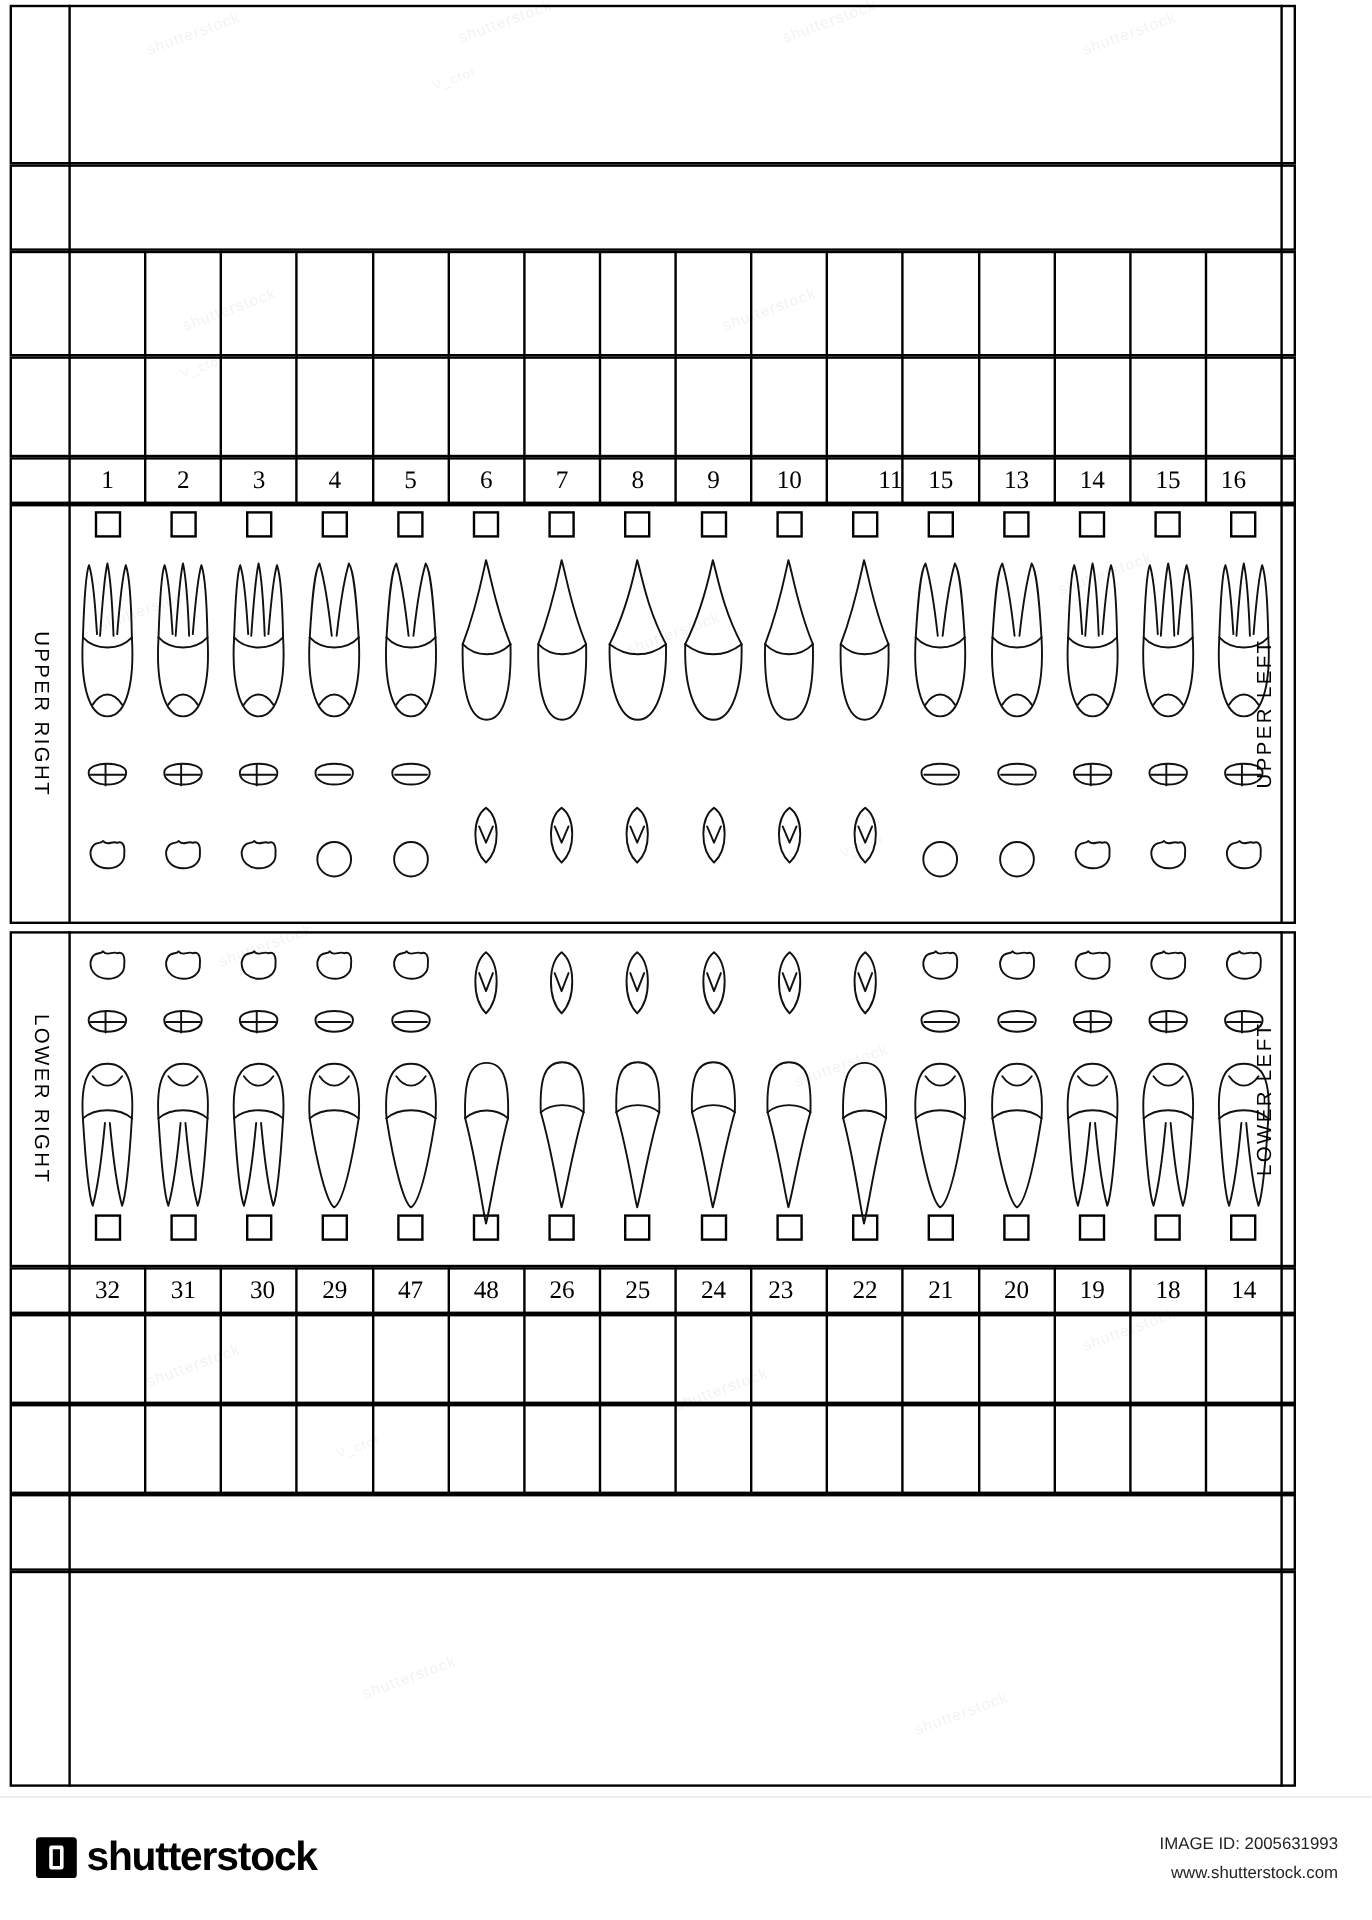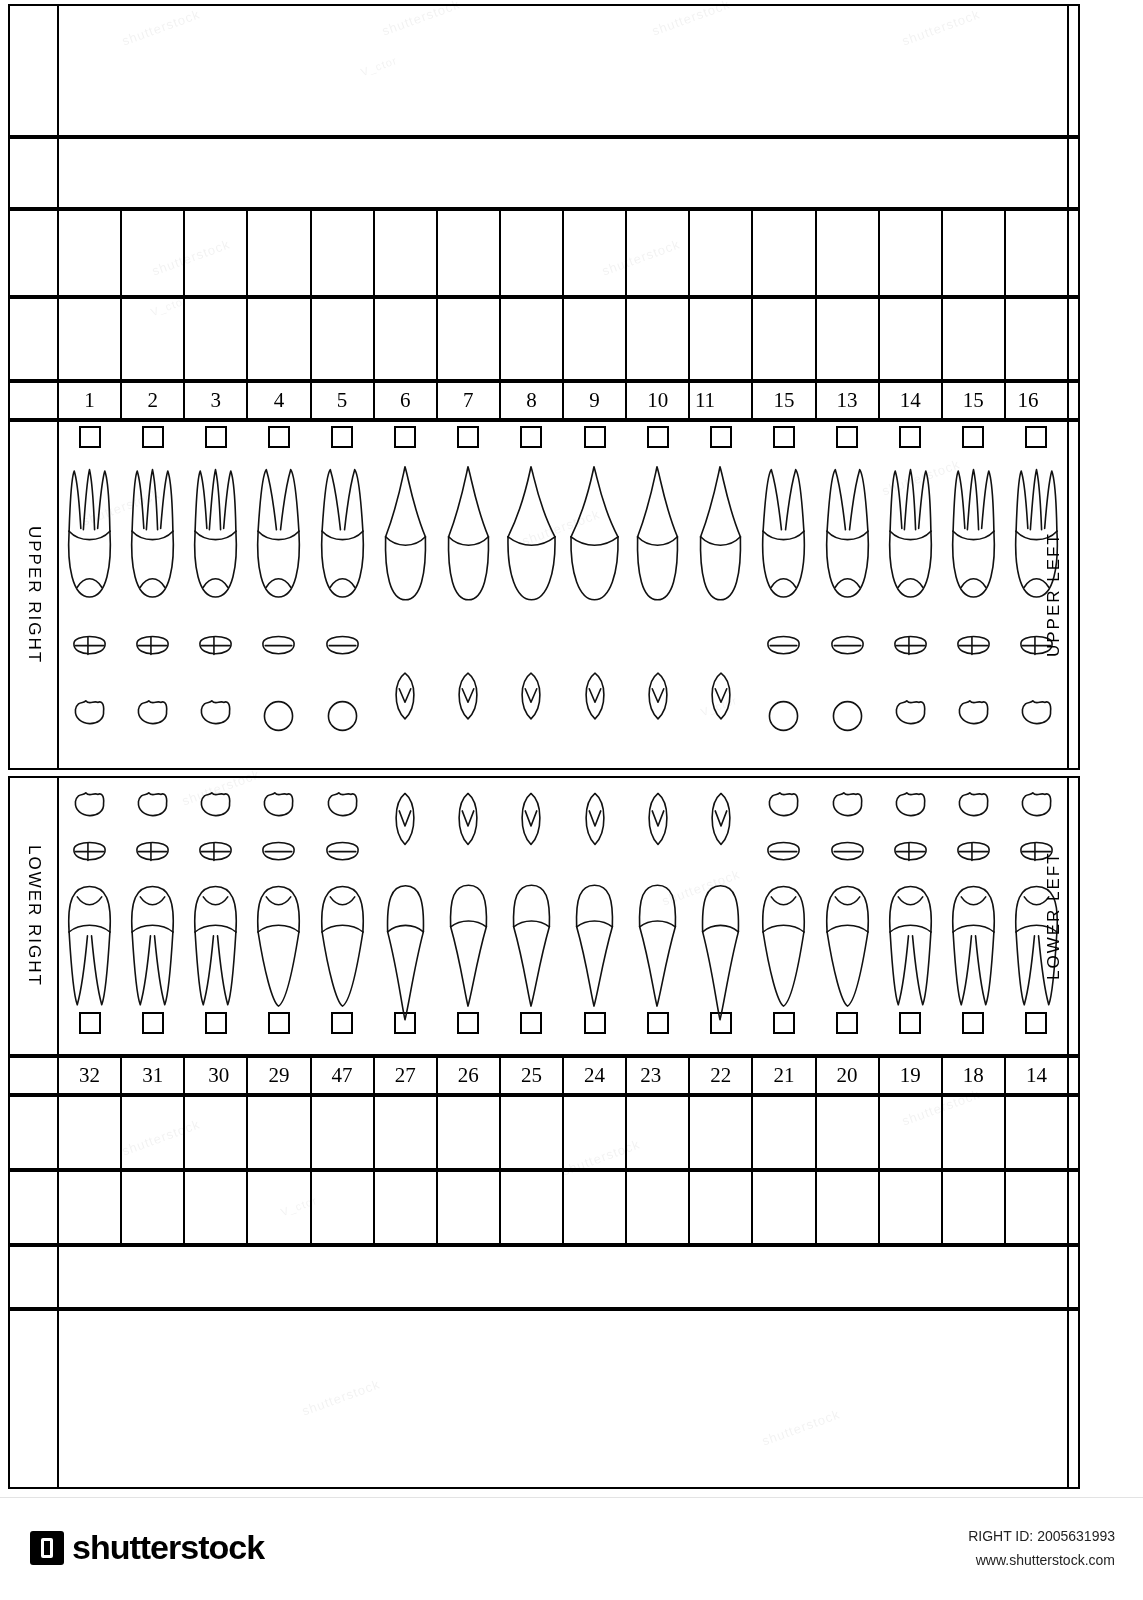--- a/index.html
+++ b/index.html
@@ -208,34 +208,34 @@
       <div class="numcell" style="left: 58px; top: 381px; width: 63.125px; height: 39px;">1</div>
       <div class="numcell" style="left: 121.125px; top: 381px; width: 63.125px; height: 39px;">2</div>
       <div class="numcell" style="left: 184.25px; top: 381px; width: 63.125px; height: 39px;">3</div>
       <div class="numcell" style="left: 247.375px; top: 381px; width: 63.125px; height: 39px;">4</div>
       <div class="numcell" style="left: 310.5px; top: 381px; width: 63.125px; height: 39px;">5</div>
       <div class="numcell" style="left: 373.625px; top: 381px; width: 63.125px; height: 39px;">6</div>
       <div class="numcell" style="left: 436.75px; top: 381px; width: 63.125px; height: 39px;">7</div>
       <div class="numcell" style="left: 499.875px; top: 381px; width: 63.125px; height: 39px;">8</div>
       <div class="numcell" style="left: 563px; top: 381px; width: 63.125px; height: 39px;">9</div>
       <div class="numcell" style="left: 626.125px; top: 381px; width: 63.125px; height: 39px;">10</div>
-      <div class="numcell" style="left: 667px; top: 381px; width: 76px; height: 39px;">11</div>
+      <div class="numcell" style="left: 704px; top: 381px; width: 76px; height: 39px;">11</div>
       <div class="numcell" style="left: 752.375px; top: 381px; width: 63.125px; height: 39px;">15</div>
       <div class="numcell" style="left: 815.5px; top: 381px; width: 63.125px; height: 39px;">13</div>
       <div class="numcell" style="left: 878.625px; top: 381px; width: 63.125px; height: 39px;">14</div>
       <div class="numcell" style="left: 941.75px; top: 381px; width: 63.125px; height: 39px;">15</div>
       <div class="numcell" style="left: 1004.88px; top: 381px; width: 46px; height: 39px;">16</div>
     </div>
   <div id="lower-numbers">
       <div class="numcell" style="left: 58px; top: 1056px; width: 63.125px; height: 39px;">32</div>
       <div class="numcell" style="left: 121.125px; top: 1056px; width: 63.125px; height: 39px;">31</div>
       <div class="numcell" style="left: 184.25px; top: 1056px; width: 69px; height: 39px;">30</div>
       <div class="numcell" style="left: 247.375px; top: 1056px; width: 63.125px; height: 39px;">29</div>
       <div class="numcell" style="left: 310.5px; top: 1056px; width: 63.125px; height: 39px;">47</div>
-      <div class="numcell" style="left: 373.625px; top: 1056px; width: 63.125px; height: 39px;">27</div>
+      <div class="numcell" style="left: 373.625px; top: 1056px; width: 63.125px; height: 39px;">48</div>
       <div class="numcell" style="left: 436.75px; top: 1056px; width: 63.125px; height: 39px;">26</div>
       <div class="numcell" style="left: 499.875px; top: 1056px; width: 63.125px; height: 39px;">25</div>
       <div class="numcell" style="left: 563px; top: 1056px; width: 63.125px; height: 39px;">24</div>
       <div class="numcell" style="left: 626.125px; top: 1056px; width: 49px; height: 39px;">23</div>
       <div class="numcell" style="left: 689.25px; top: 1056px; width: 63.125px; height: 39px;">22</div>
       <div class="numcell" style="left: 752.375px; top: 1056px; width: 63.125px; height: 39px;">21</div>
       <div class="numcell" style="left: 815.5px; top: 1056px; width: 63.125px; height: 39px;">20</div>
       <div class="numcell" style="left: 878.625px; top: 1056px; width: 63.125px; height: 39px;">19</div>
       <div class="numcell" style="left: 941.75px; top: 1056px; width: 63.125px; height: 39px;">18</div>
       <div class="numcell" style="left: 1004.88px; top: 1056px; width: 63.125px; height: 39px;">14</div>
@@ -859,17 +859,17 @@
   <div class="sidelabel right-rot" style="left:1034px;top:788px;width:40px;height:256px;">LOWER LEFT</div>
 
 </div>
 
 <div class="footer">
   <div class="logo">
     <div class="mark"></div>
     <div class="word">shutterstock</div>
   </div>
   <div class="imgid">
-    <span>RIGHT ID:</span>
+    <span>IMAGE ID:</span>
     <span>2005631993</span>
   </div>
   <div class="url">www.shutterstock.com</div>
 </div>
 
 </body></html>

